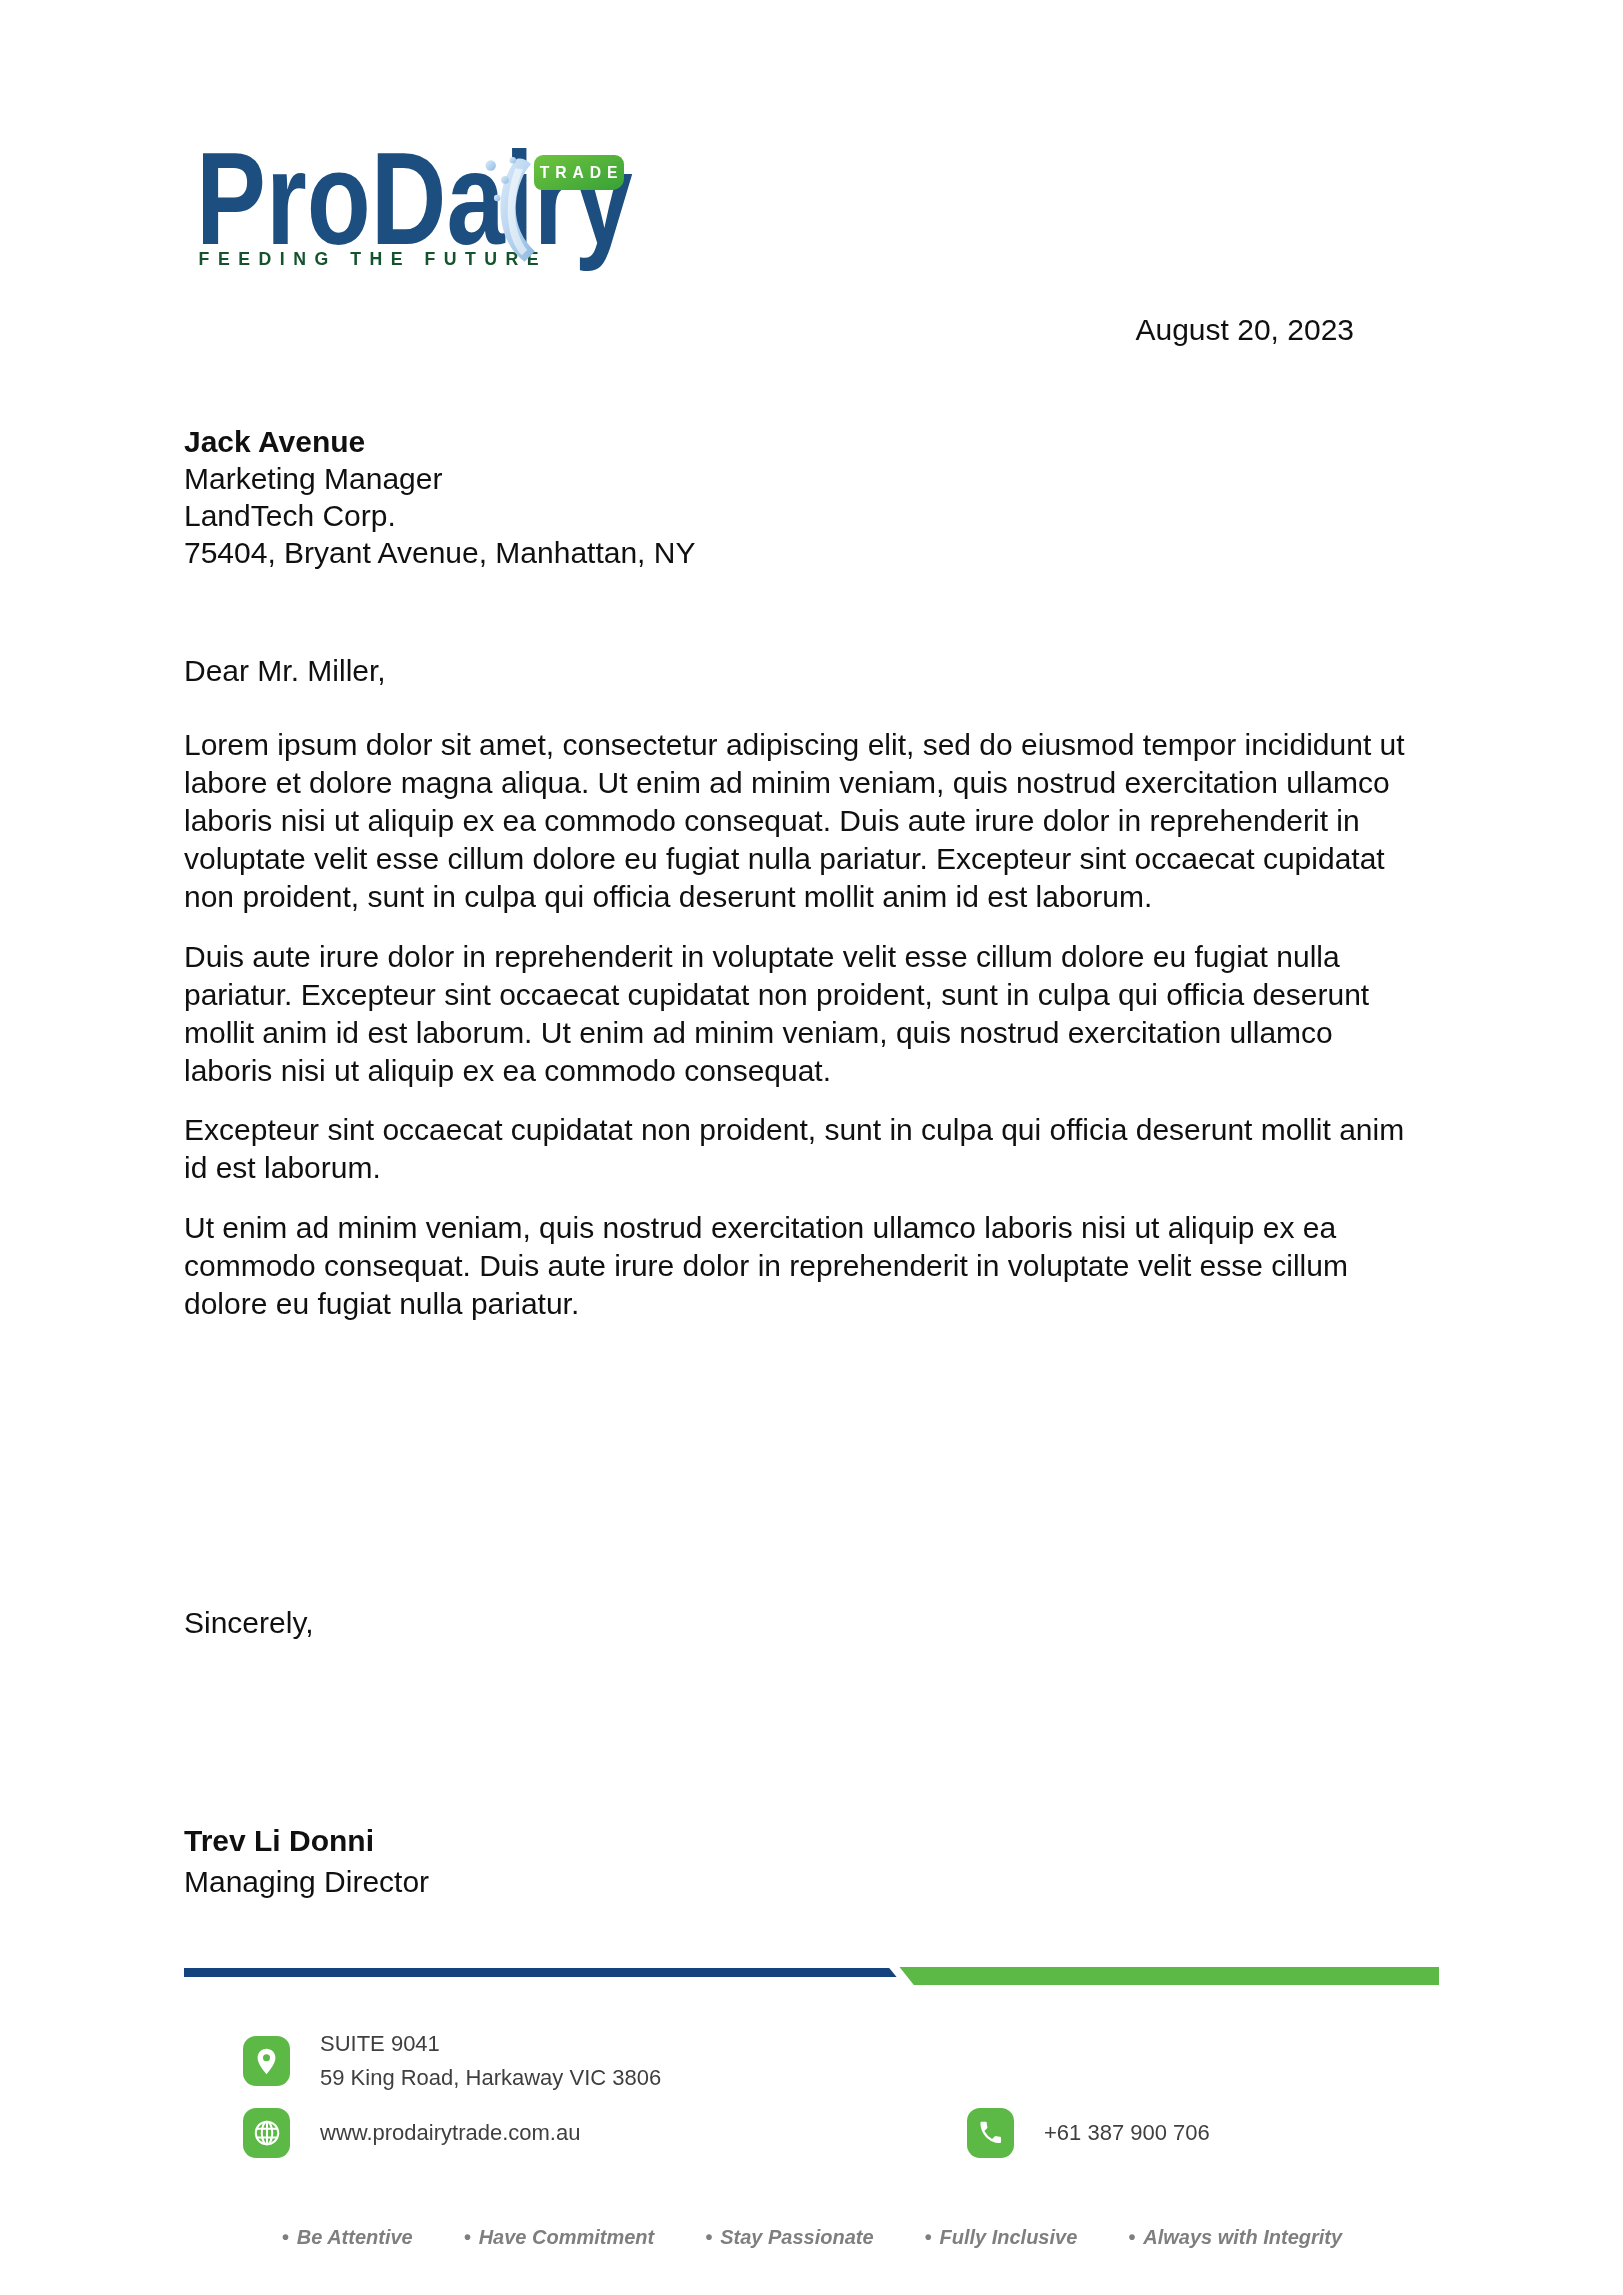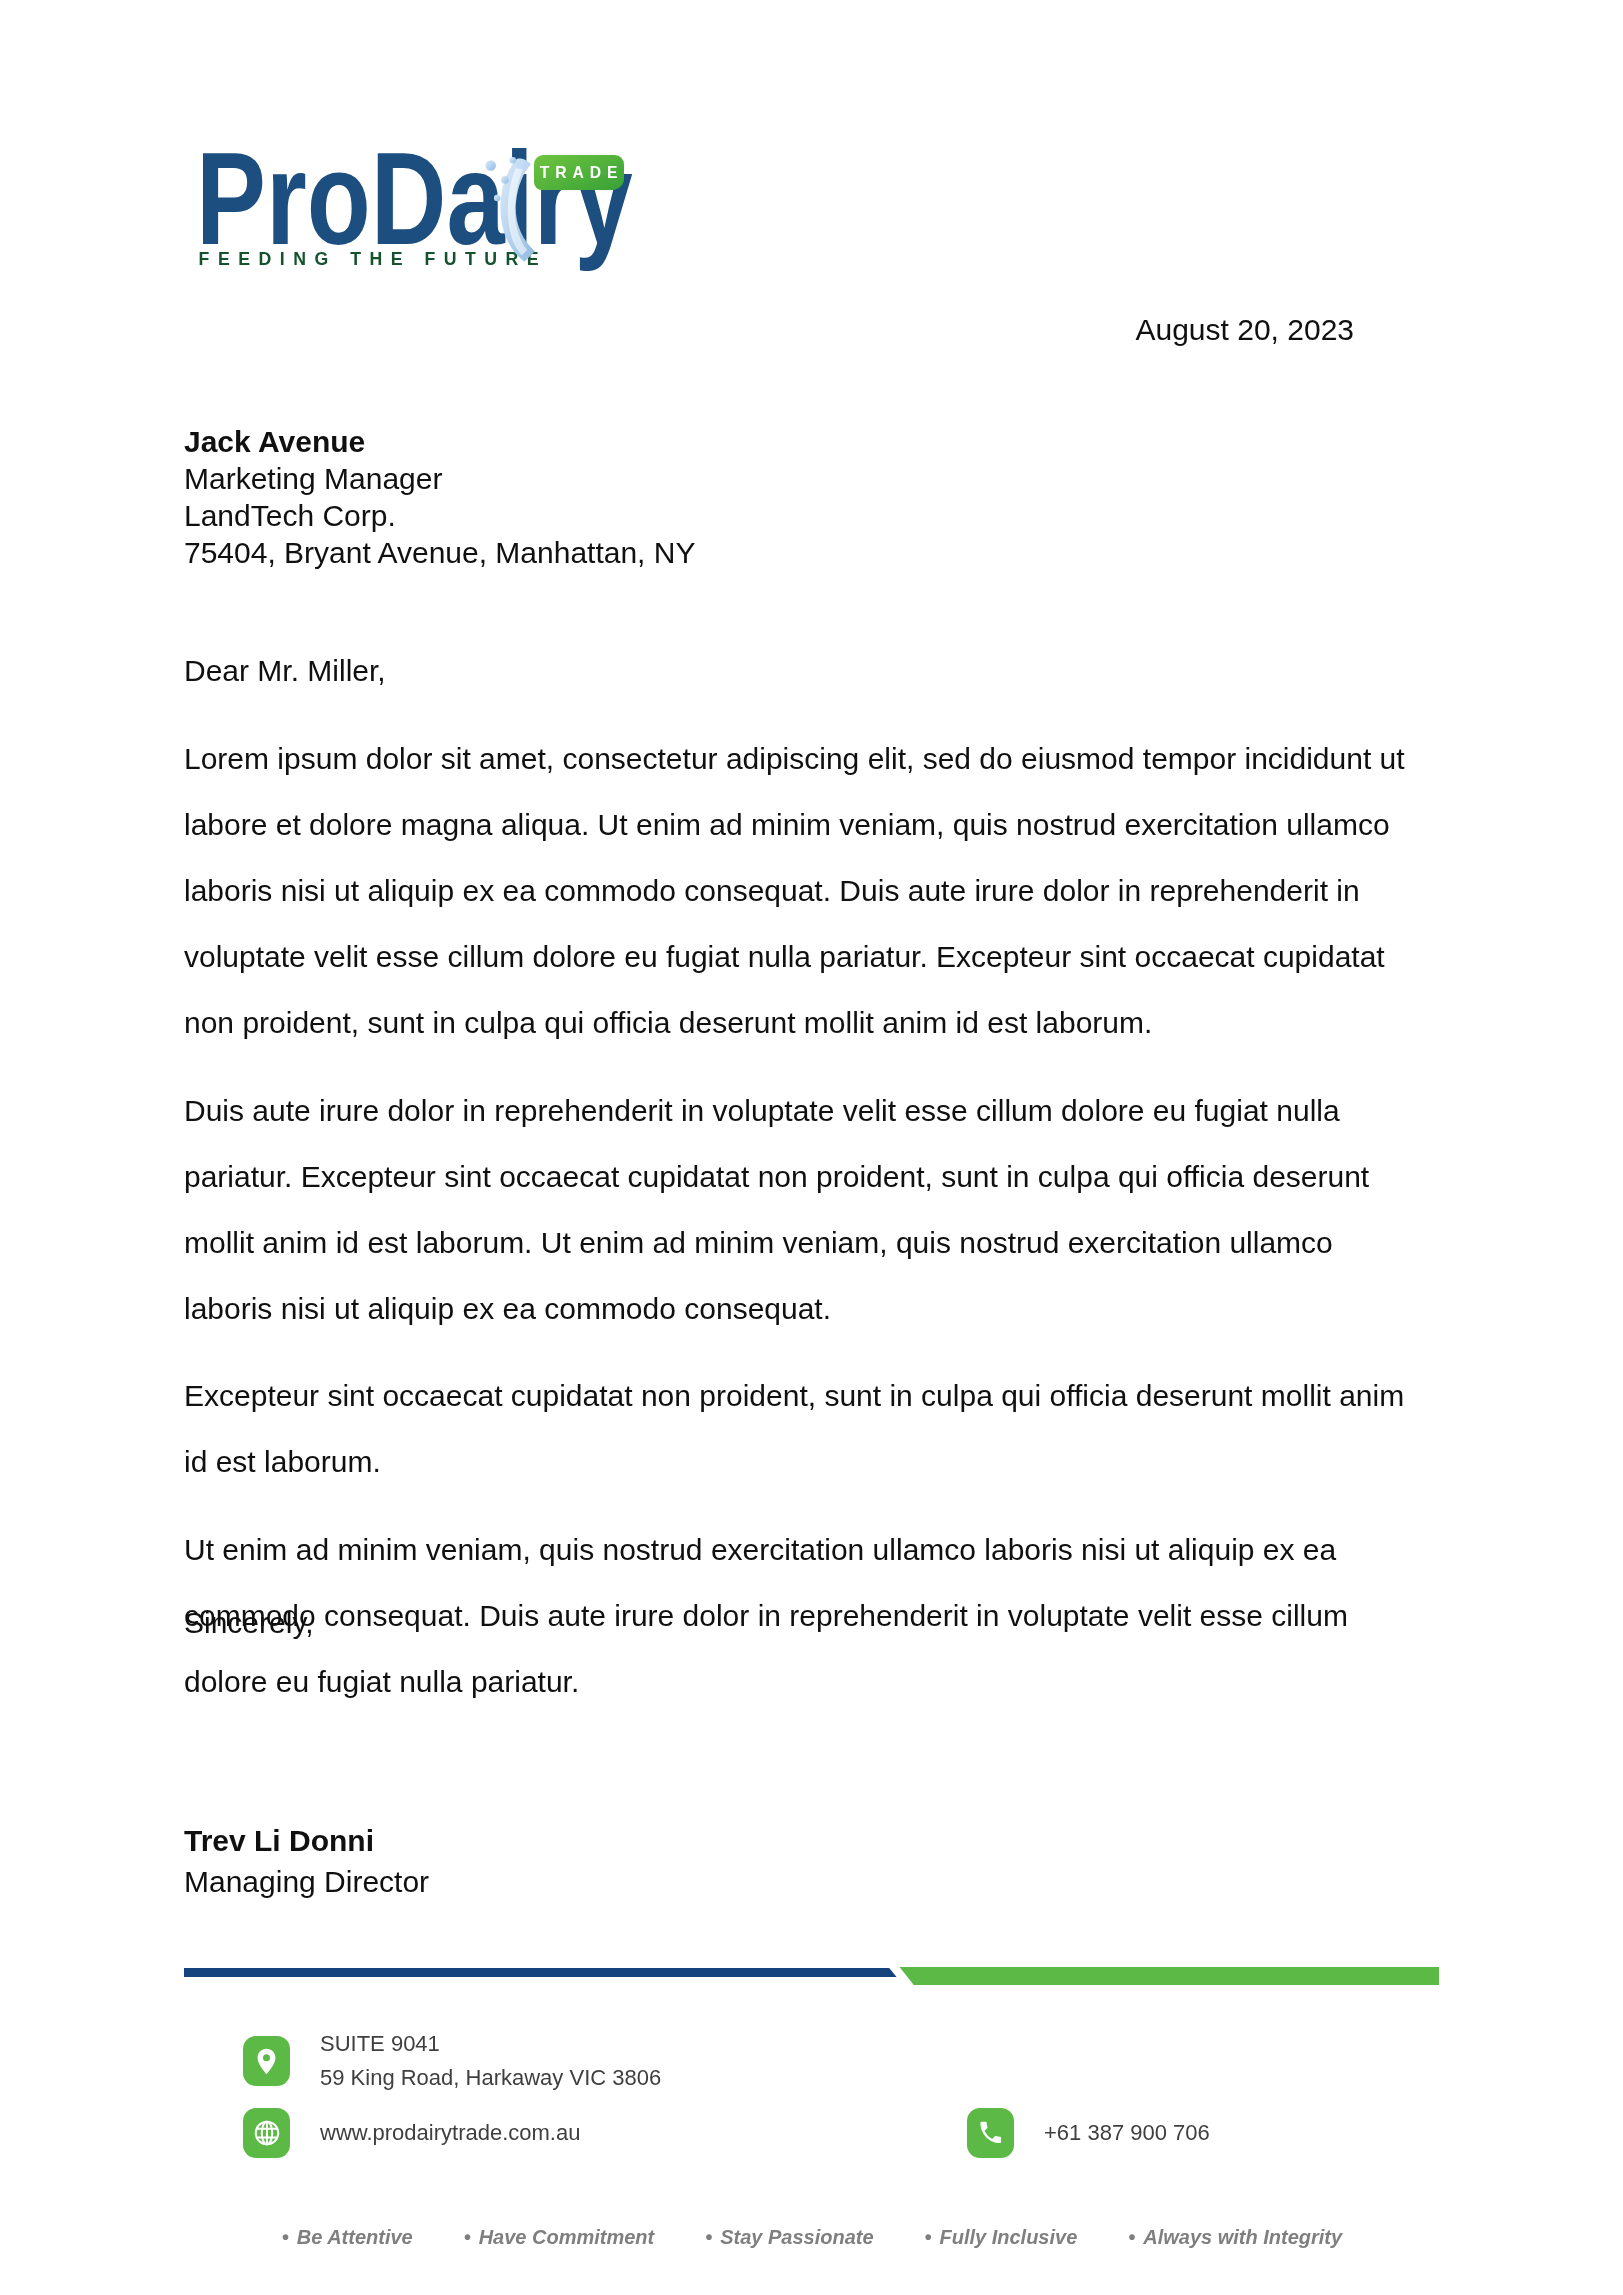--- a/index.html
+++ b/index.html
@@ -31,21 +31,21 @@
 
   
   .date-line{
     position:absolute; left:184px; top:313px; width:1256px;
     text-align:right; padding-right:86px; box-sizing:border-box; font-size:30px;
   }
   .recipient{position:absolute; left:184px; top:423px; font-size:30px; line-height:37px;}
   .recipient .name{font-weight:bold;}
   .body-block{position:absolute; left:184px; top:652px; width:1230px; font-size:30px;}
   .salutation{line-height:37px; margin:0 0 37px 0;}
-  .body-block p{line-height:66px; margin:0 0 21.6px 0;}
+  .body-block p{line-height:38px; margin:0 0 21.6px 0;}
   .closing{position:absolute; left:184px; top:1606px; font-size:30px;}
   .signature{position:absolute; left:184px; top:1820px; font-size:30px; line-height:41px;}
   .signature .name{font-weight:bold;}
 
   
   .divider{position:absolute; left:184px; top:1967px; width:1255px; height:18.3px;}
   .divider .blue{
     position:absolute; left:0; top:0.7px; width:713px; height:9.8px; background:#15437E;
     clip-path:polygon(0 0, 705px 0, 713px 100%, 0 100%);
   }

